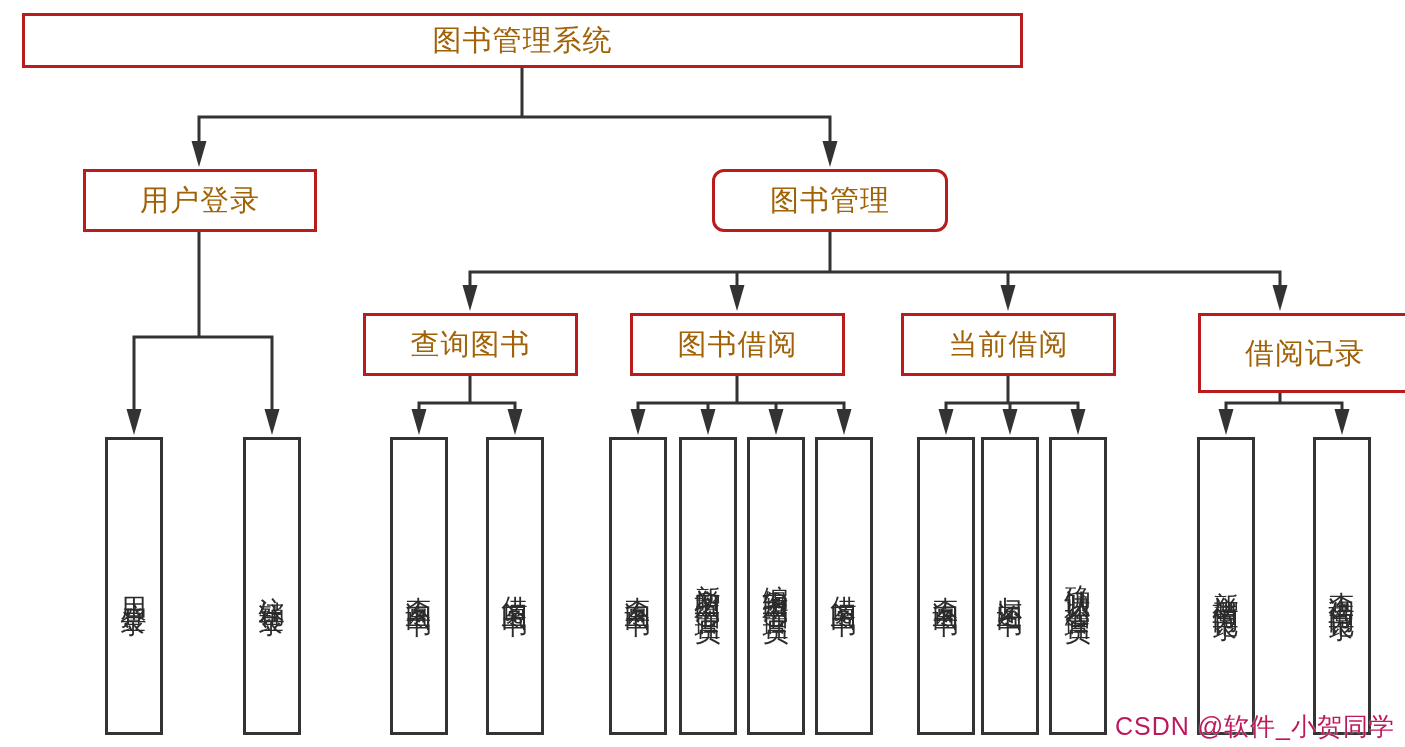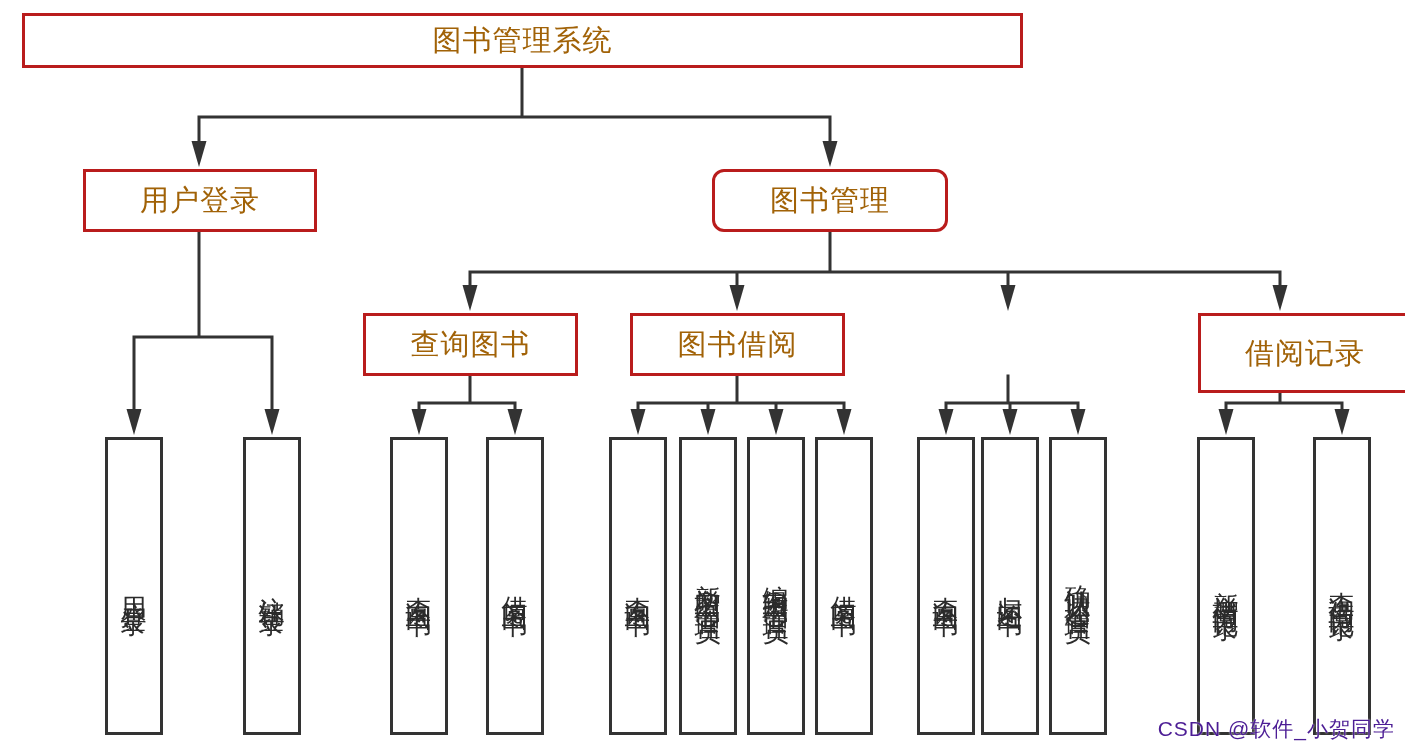--- a/index.html
+++ b/index.html
@@ -38,22 +38,22 @@
     text-orientation: mixed;
     color: #2b2b2b;
     font-size: 26px;
     letter-spacing: 5px;
     line-height: 1;
     white-space: nowrap;
   }
   .watermark {
     position: absolute;
     right: 10px; bottom: 4px;
-    font-size: 21px;
-    color: #4c1d95;
+    font-size: 25px;
+    color: #be185d;
     letter-spacing: 1px;
     text-shadow: 0 0 2px #ffffff;
   }
 </style>
 </head>
 <body>
 
 <div class="stage">
 
   <svg class="wires" viewBox="0 0 1405 747" xmlns="http://www.w3.org/2000/svg" xmlns:xlink="http://www.w3.org/1999/xlink">
@@ -99,20 +99,21 @@
     </g>
   </svg>
 
   <div class="node" style="left:22px; top:13px; width:1001px; height:55px;">图书管理系统</div>
 
   <div class="node" style="left:83px; top:169px; width:234px; height:63px;">用户登录</div>
   <div class="node" style="left:712px; top:169px; width:236px; height:63px;border-radius:12px;">图书管理</div>
 
   <div class="node" style="left:363px; top:313px; width:215px; height:63px;">查询图书</div>
   <div class="node" style="left:630px; top:313px; width:215px; height:63px;">图书借阅</div>
+  <div class="node" style="left:901px; top:313px; width:215px; height:63px;">当前借阅</div>
   <div class="node" style="left:1198px; top:313px; width:214px; height:80px;">借阅记录</div>
 
   <div class="leaf" style="left:105px;">
     <span class="vtext">用户登录</span>
   </div>
   <div class="leaf" style="left:243px;">
     <span class="vtext">注销登录</span>
   </div>
   <div class="leaf" style="left:390px;">
     <span class="vtext">查询图书</span>

